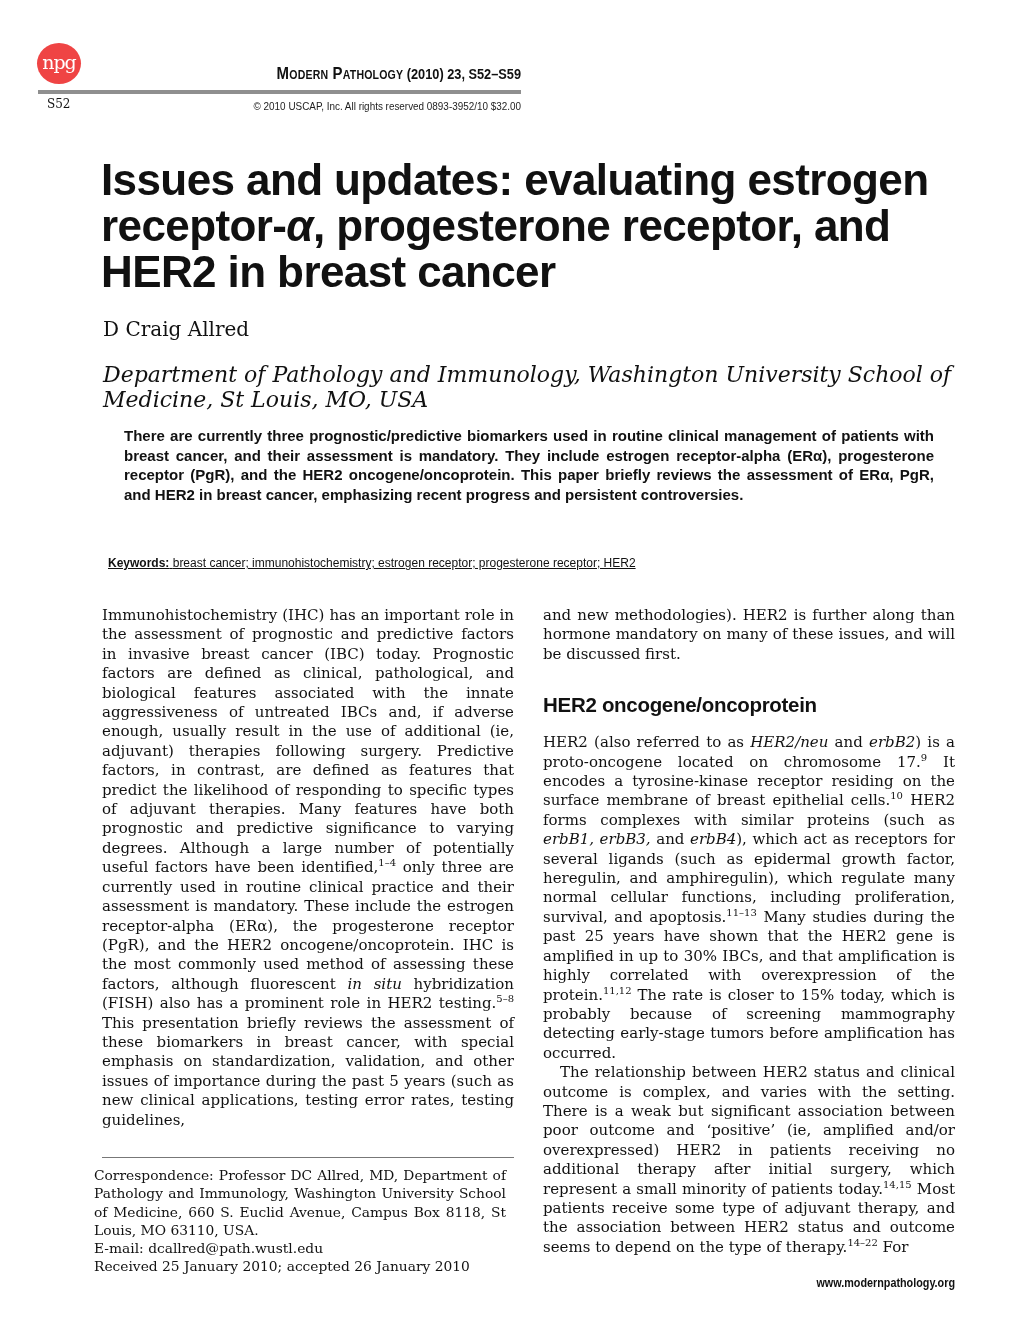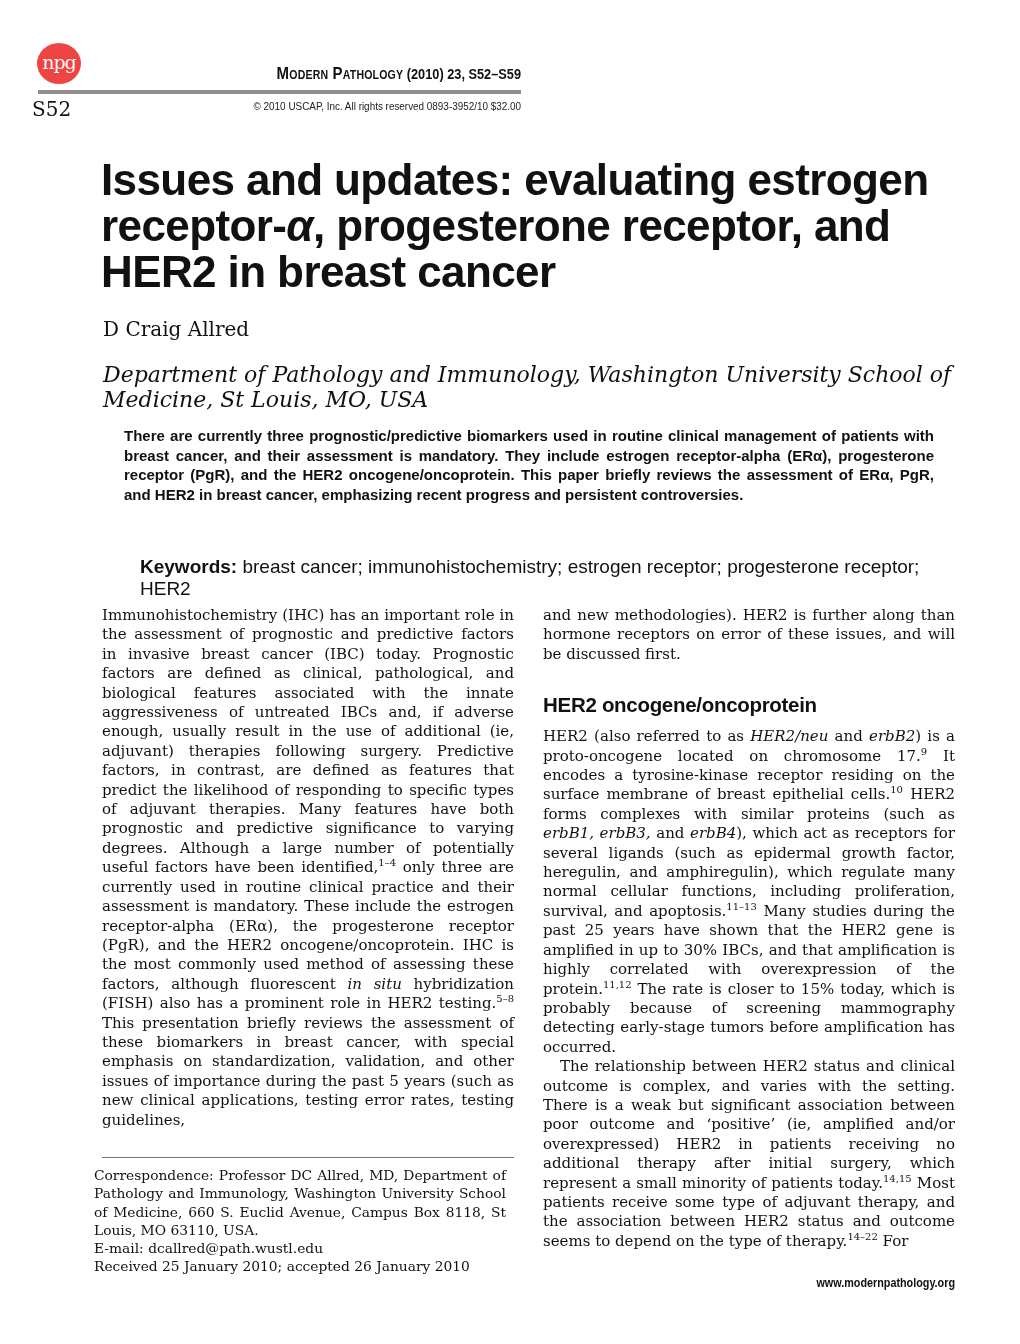--- a/index.html
+++ b/index.html
@@ -36,23 +36,23 @@
     transform: scaleX(0.88);
     transform-origin: 100% 50%;
     white-space: nowrap;
   }
   .journal-name { font-variant: small-caps; font-size: 17px; letter-spacing: 0.2px; }
   .rule-gray {
     left: 38px; top: 90px; width: 483px; height: 4px;
     background: #8f8f8f;
   }
   .page-num {
-    left: 32px; top: 97px;
+    left: 47px; top: 97px;
     font-family: "DejaVu Serif", serif;
-    font-size: 20px;
+    font-size: 12px;
   }
   .copyright {
     left: 38px; top: 100px; width: 483px;
     text-align: right;
     font-family: "Liberation Sans", sans-serif;
     font-size: 11px;
     color: #1c1c1c;
     transform: scaleX(0.9);
     transform-origin: 100% 50%;
     white-space: nowrap;
@@ -85,44 +85,45 @@
     font-size: 15px;
     line-height: 19.5px;
     text-align: justify;
   }
   .citation-line {
     font-family: "Liberation Sans", sans-serif;
     font-size: 15px;
     line-height: 19.5px;
   }
   .keywords {
-    left: 140px; top: 556px; width: 810px;
+    left: 108px; top: 556px; width: 810px;
     font-family: "Liberation Sans", sans-serif;
-    font-size: 19px;
+    font-size: 12px;
+    text-decoration: underline;
   }
   .keywords b { font-weight: bold; }
 
   
   .col {
     top: 606px; width: 412px;
     font-size: 15px;
     line-height: 19.4px;
     text-align: justify;
   }
   .col-left  { left: 102px; }
   .col-right { left: 543px; }
   sup { font-size: 10px; line-height: 0; vertical-align: super; letter-spacing: 0; }
   .section-heading {
     font-family: "Liberation Sans", sans-serif;
     font-weight: bold;
     font-size: 20.5px;
     line-height: 25px;
     text-align: left;
     margin-top: 28px;
-    margin-bottom: 10px;
+    margin-bottom: 16px;
     letter-spacing: -0.3px;
   }
   .para-indent { text-indent: 17px; }
 
   
   .footnote-rule {
     left: 102px; top: 1157px; width: 412px; height: 1px;
     background: #777777;
   }
   .footnote {
@@ -166,21 +167,21 @@
   <div class="abstract-text">There are currently three prognostic/predictive biomarkers used in routine clinical management of patients with breast cancer, and their assessment is mandatory. They include estrogen receptor-alpha (ERα), progesterone receptor (PgR), and the HER2 oncogene/oncoprotein. This paper briefly reviews the assessment of ERα, PgR, and HER2 in breast cancer, emphasizing recent progress and persistent controversies.</div>
 </div>
 
 <div class="abs keywords"><b>Keywords:</b>&nbsp;<span>breast cancer; immunohistochemistry; estrogen receptor; progesterone receptor; HER2</span></div>
 
 <div class="abs col col-left">
   <p>Immunohistochemistry (IHC) has an important role in the assessment of prognostic and predictive factors in invasive breast cancer (IBC) today. Prognostic factors are defined as clinical, pathological, and biological features associated with the innate aggressiveness of untreated IBCs and, if adverse enough, usually result in the use of additional (ie, adjuvant) therapies following surgery. Predictive factors, in contrast, are defined as features that predict the likelihood of responding to specific types of adjuvant therapies. Many features have both prognostic and predictive significance to varying degrees. Although a large number of potentially useful factors have been identified,<sup>1–4</sup> only three are currently used in routine clinical practice and their assessment is mandatory. These include the estrogen receptor-alpha (ERα), the progesterone receptor (PgR), and the HER2 oncogene/oncoprotein. IHC is the most commonly used method of assessing these factors, although fluorescent <i>in situ</i> hybridization (FISH) also has a prominent role in HER2 testing.<sup>5–8</sup> This presentation briefly reviews the assessment of these biomarkers in breast cancer, with special emphasis on standardization, validation, and other issues of importance during the past 5 years (such as new clinical applications, testing error rates, testing guidelines,</p>
 </div>
 
 <div class="abs col col-right">
-  <p>and new methodologies). HER2 is further along than hormone receptors on error of these issues, and will be discussed first.</p>
+  <p>and new methodologies). HER2 is further along than hormone mandatory on many of these issues, and will be discussed first.</p>
   <h2 class="section-heading">HER2 oncogene/oncoprotein</h2>
   <p>HER2 (also referred to as <i>HER2/neu</i> and <i>erbB2</i>) is a proto-oncogene located on chromosome 17.<sup>9</sup> It encodes a tyrosine-kinase receptor residing on the surface membrane of breast epithelial cells.<sup>10</sup> HER2 forms complexes with similar proteins (such as <i>erbB1, erbB3,</i> and <i>erbB4</i>), which act as receptors for several ligands (such as epidermal growth factor, heregulin, and amphiregulin), which regulate many normal cellular functions, including proliferation, survival, and apoptosis.<sup>11–13</sup> Many studies during the past 25 years have shown that the HER2 gene is amplified in up to 30% IBCs, and that amplification is highly correlated with overexpression of the protein.<sup>11,12</sup> The rate is closer to 15% today, which is probably because of screening mammography detecting early-stage tumors before amplification has occurred.</p>
   <p class="para-indent">The relationship between HER2 status and clinical outcome is complex, and varies with the setting. There is a weak but significant association between poor outcome and ‘positive’ (ie, amplified and/or overexpressed) HER2 in patients receiving no additional therapy after initial surgery, which represent a small minority of patients today.<sup>14,15</sup> Most patients receive some type of adjuvant therapy, and the association between HER2 status and outcome seems to depend on the type of therapy.<sup>14–22</sup> For</p>
 </div>
 
 <div class="abs footnote-rule"></div>
 <div class="abs footnote">
   <div>Correspondence: Professor DC Allred, MD, Department of Pathology and Immunology, Washington University School of Medicine, 660 S. Euclid Avenue, Campus Box 8118, St Louis, MO 63110, USA.</div>
   <div>E-mail: dcallred@path.wustl.edu</div>
   <div>Received 25 January 2010; accepted 26 January 2010</div>

